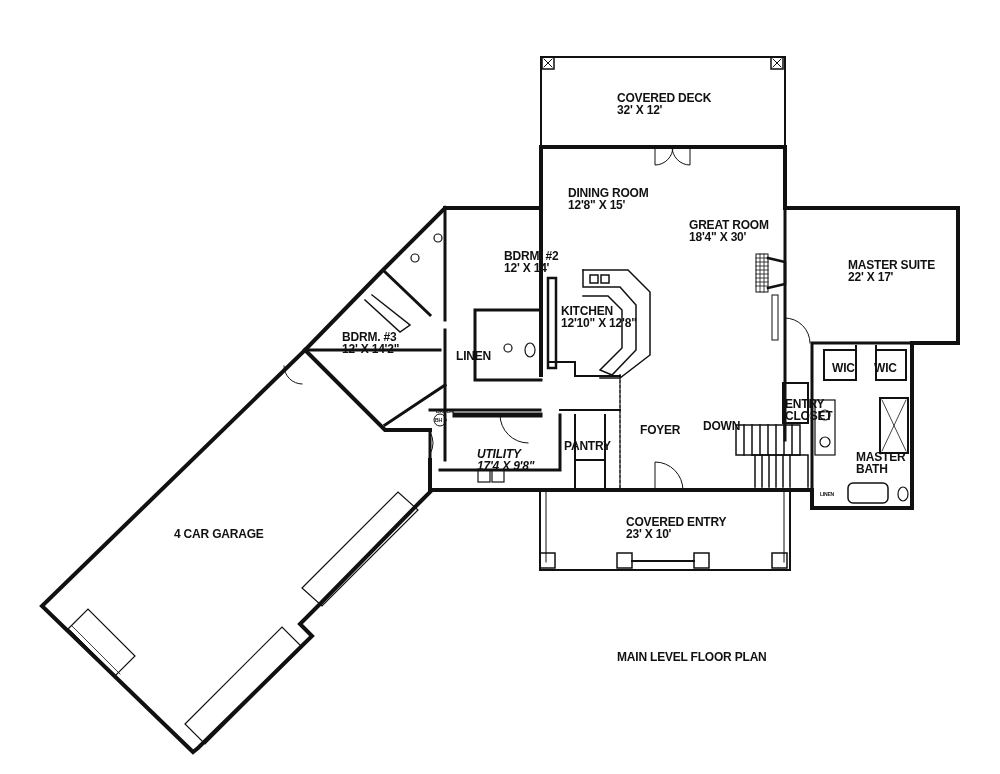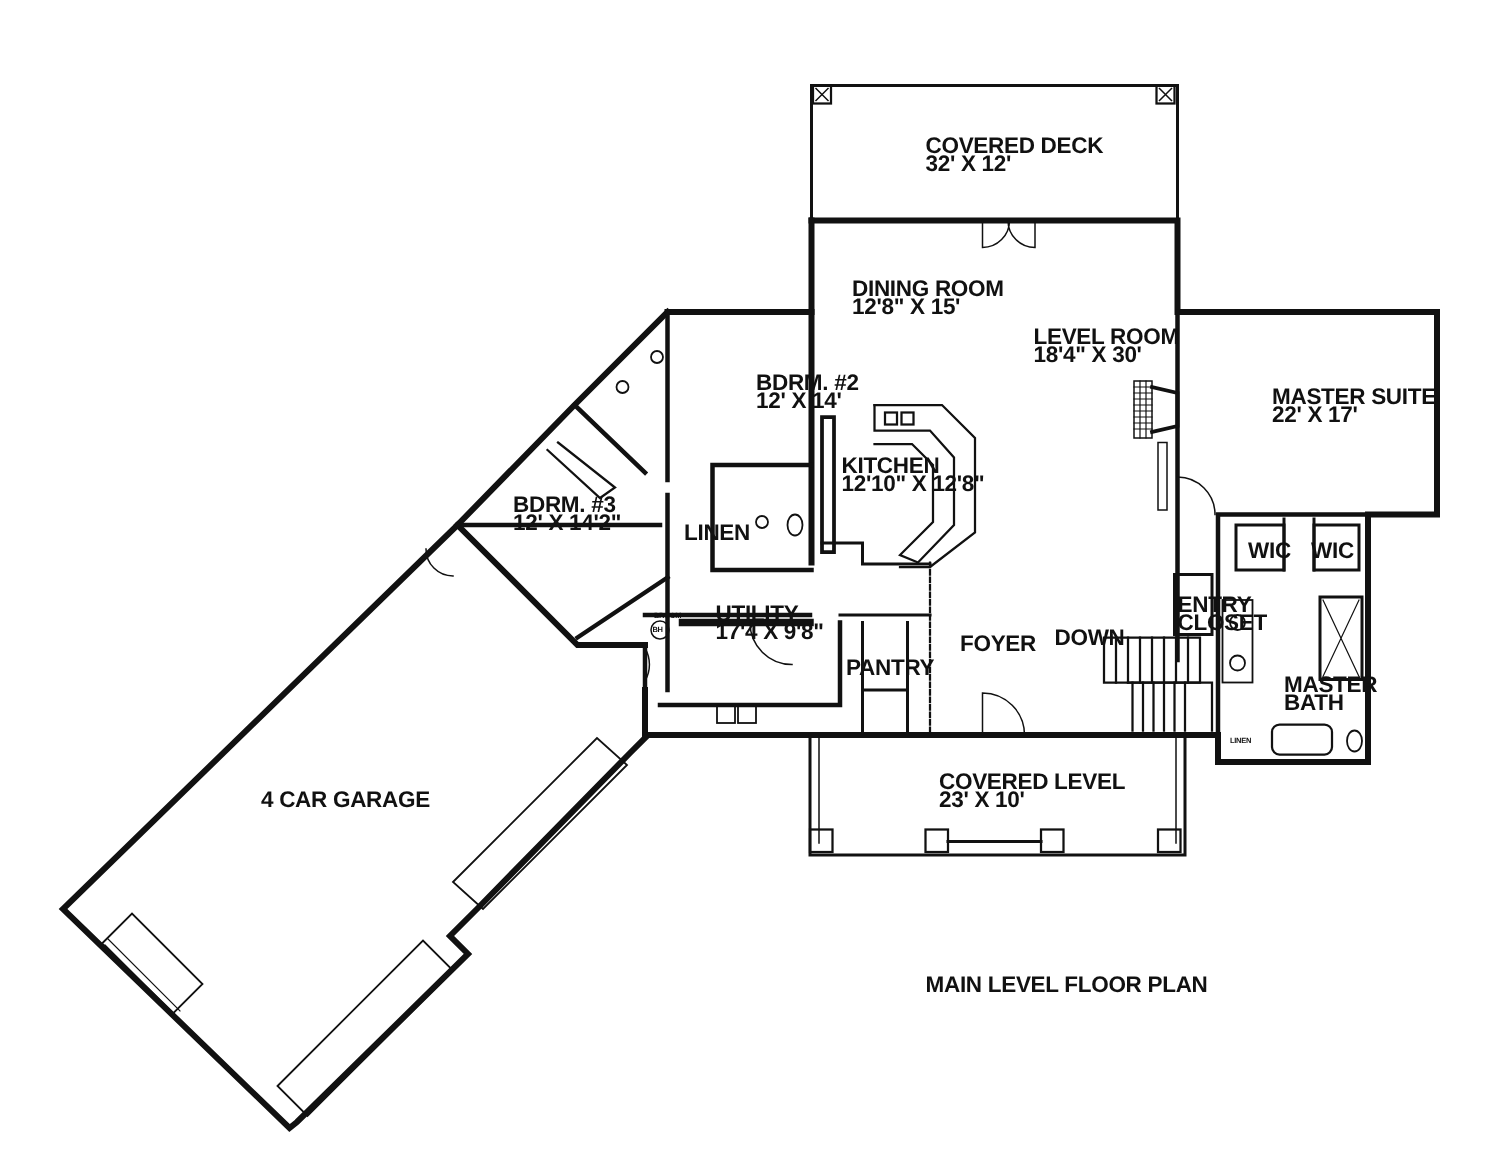--- a/index.html
+++ b/index.html
@@ -1,18 +1,18 @@
 <!DOCTYPE html>
 <html><head>
 <meta charset="utf-8">
 <style>
   html, body { margin:0; padding:0; background:#ffffff; }
   body { width:1000px; height:774px; position:relative; overflow:hidden; font-family:"Liberation Sans", sans-serif; }
   #plan { position:absolute; left:0; top:0; width:1000px; height:774px; }
-  .lbl { position:absolute; font-family:"Liberation Sans", sans-serif; font-size:15px; font-weight:bold; color:#111; line-height:12px; white-space:nowrap; letter-spacing:-0.2px; }
+  .lbl { position:absolute; font-family:"Liberation Sans", sans-serif; font-size:12px; font-weight:bold; color:#111; line-height:12px; white-space:nowrap; letter-spacing:-0.2px; }
   .lbl .dim { display:block; font-weight:bold; }
   .small { font-size:5px; line-height:6px; }
 </style>
 </head>
 <body>
 
 <svg id="plan" viewBox="0 0 1000 774" xmlns="http://www.w3.org/2000/svg">
   <g stroke="#111" fill="none" stroke-linecap="square">
 
     <g>
@@ -126,21 +126,21 @@
 
 <div class="lbl" style="left:617px;top:92px;">
   <span>COVERED DECK</span>
   <span class="dim">32' X 12'</span>
 </div>
 <div class="lbl" style="left:568px;top:187px;">
   <span>DINING ROOM</span>
   <span class="dim">12'8" X 15'</span>
 </div>
 <div class="lbl" style="left:689px;top:219px;">
-  <span>LEVEL ROOM</span>
+  <span>GREAT ROOM</span>
   <span class="dim">18'4" X 30'</span>
 </div>
 <div class="lbl" style="left:848px;top:259px;">
   <span>MASTER SUITE</span>
   <span class="dim">22' X 17'</span>
 </div>
 <div class="lbl" style="left:561px;top:305px;">
   <span>KITCHEN</span>
   <span class="dim">12'10" X 12'8"</span>
 </div>
@@ -148,21 +148,21 @@
   <span>BDRM. #2</span>
   <span class="dim">12' X 14'</span>
 </div>
 <div class="lbl" style="left:342px;top:331px;">
   <span>BDRM. #3</span>
   <span class="dim">12' X 14'2"</span>
 </div>
 <div class="lbl" style="left:456px;top:350px;">
   <span>LINEN</span>
 </div>
-<div class="lbl" style="left:477px;top:404px;">
+<div class="lbl" style="left:477px;top:448px;font-style:italic;">
   <span>UTILITY</span>
   <span class="dim">17'4 X 9'8"</span>
 </div>
 <div class="lbl" style="left:564px;top:440px;">
   <span>PANTRY</span>
 </div>
 <div class="lbl" style="left:640px;top:424px;">
   <span>FOYER</span>
 </div>
 <div class="lbl" style="left:744px;top:398px;margin-left:41px;">
@@ -185,21 +185,21 @@
 <div class="lbl small" style="left:820px;top:491px;">
   <span>LINEN</span>
 </div>
 <div class="lbl small" style="left:436px;top:408px;">
   <span>BROOM</span>
 </div>
 <div class="lbl small" style="left:435px;top:417px;">
   <span>BH</span>
 </div>
 <div class="lbl" style="left:626px;top:516px;">
-  <span>COVERED LEVEL</span>
+  <span>COVERED ENTRY</span>
   <span class="dim">23' X 10'</span>
 </div>
 <div class="lbl" style="left:174px;top:528px;">
   <span>4 CAR GARAGE</span>
 </div>
 <div class="lbl" style="left:583px;top:651px;margin-left:34px;">
   <span>MAIN LEVEL FLOOR PLAN</span>
 </div>
 
 </body></html>

